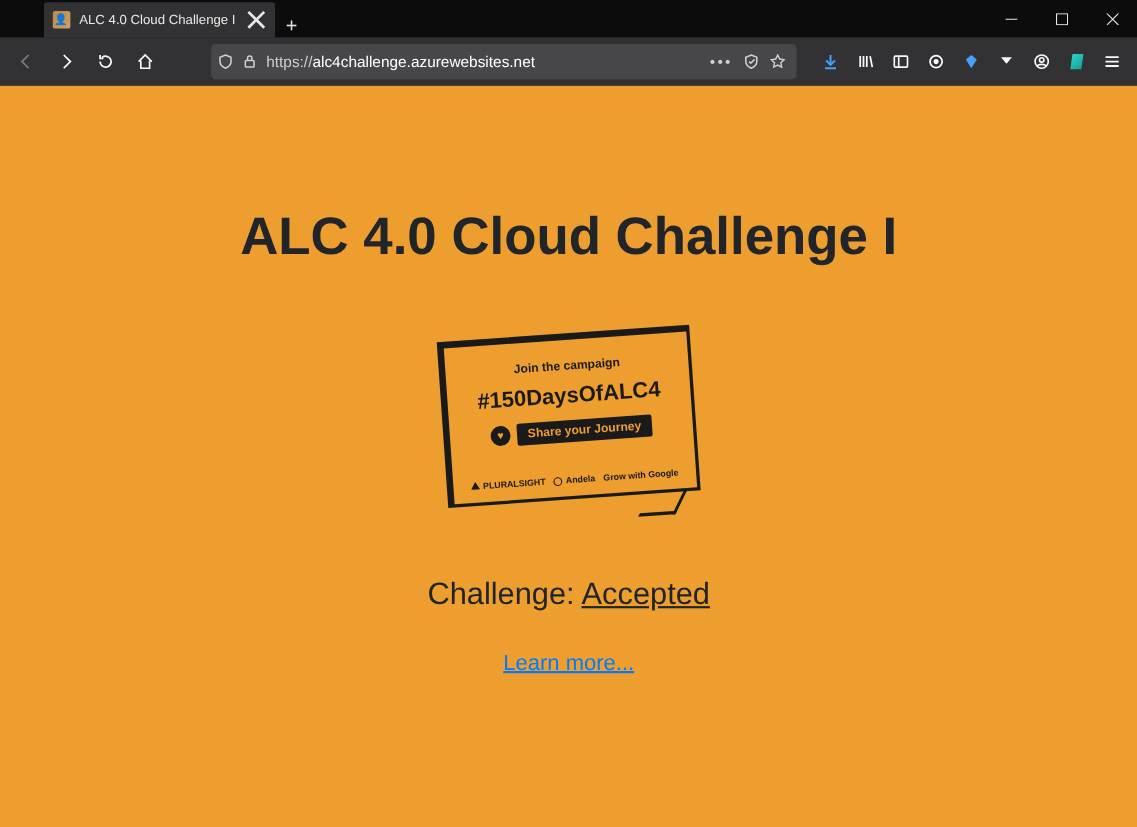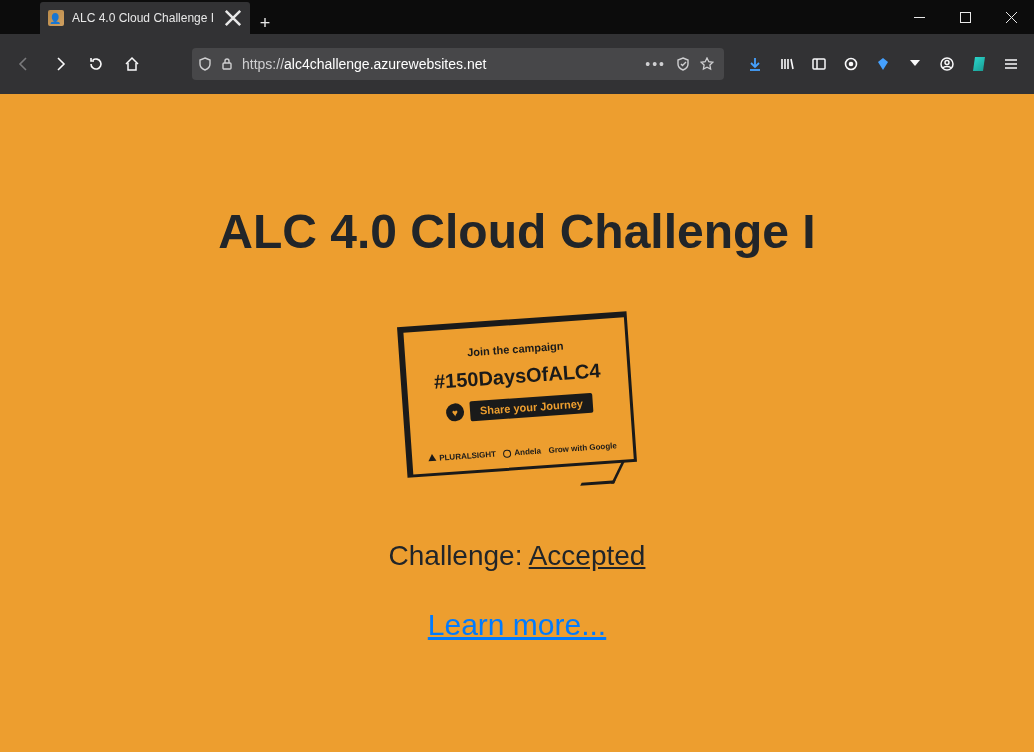--- a/index.html
+++ b/index.html
@@ -37,21 +37,21 @@
     }
     .tab .tab-title { color: #e8e8e8; font-size: 12px; flex:1; white-space:nowrap; overflow:hidden; }
     .tab .tab-close { color:#e8e8e8; font-size:14px; width:18px; height:18px; display:flex;align-items:center;justify-content:center; cursor:pointer;}
     .new-tab { width:30px; display:flex; align-items:center; justify-content:center; color:#e8e8e8; font-size:18px; cursor:pointer;}
     .titlebar-spacer { flex:1; }
     .window-controls { display:flex; }
     .window-btn { width:46px; display:flex; align-items:center; justify-content:center; color:#e8e8e8; cursor:pointer;}
     .window-btn svg { width:11px; height:11px; }
     
     .toolbar {
-      height: 60px;
+      height: 44px;
       background: #323234;
       display:flex;
       align-items:center;
       padding: 0 8px;
       gap: 4px;
     }
     .tool-icon {
       width:32px; height:32px; display:flex; align-items:center; justify-content:center;
       color:#f9f9fa; border-radius:4px; cursor:pointer;
     }
@@ -137,21 +137,21 @@
     }
     .status-line {
       margin-top:70px;
       font-size:28px;
       color:#212529;
     }
     .status-line .accepted { text-decoration: underline; }
     .learn-link {
       display:inline-block;
       margin-top:36px;
-      font-size:30px;
+      font-size:20px;
       color:#007bff;
       text-decoration: underline;
       cursor:pointer;
     }
   </style>
 </head>
 <body>
 
 <div class="titlebar">
   <div class="tab-strip">

